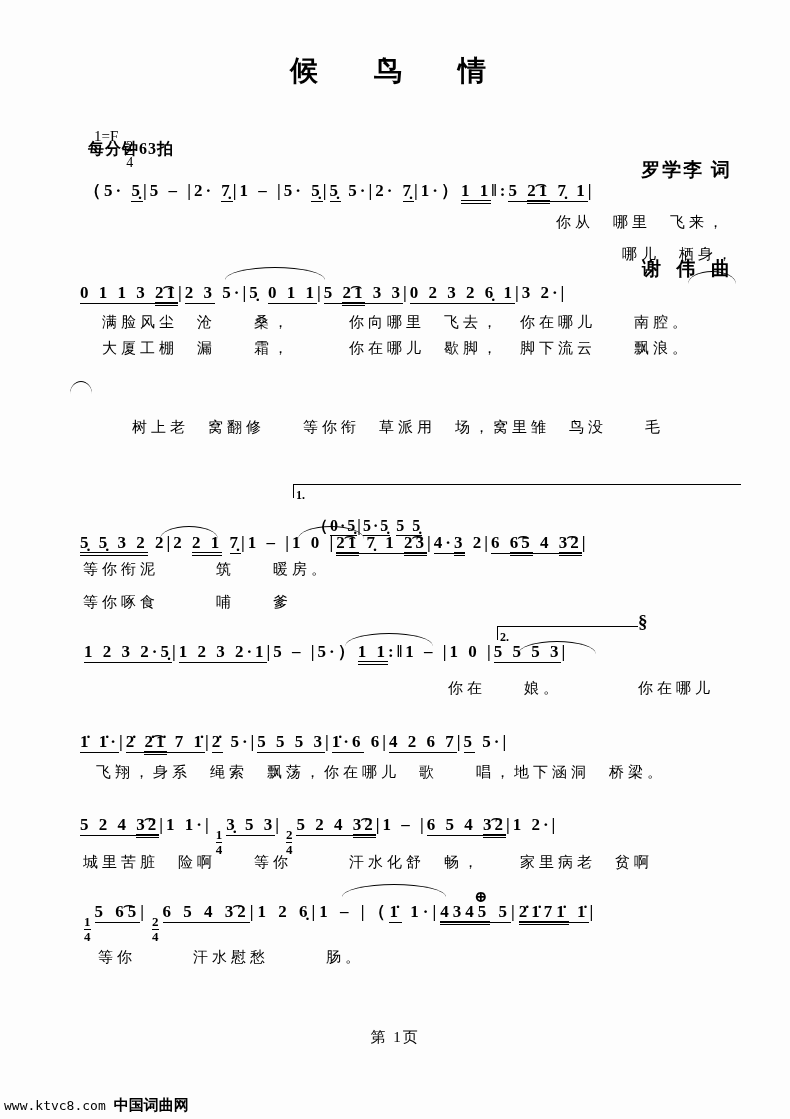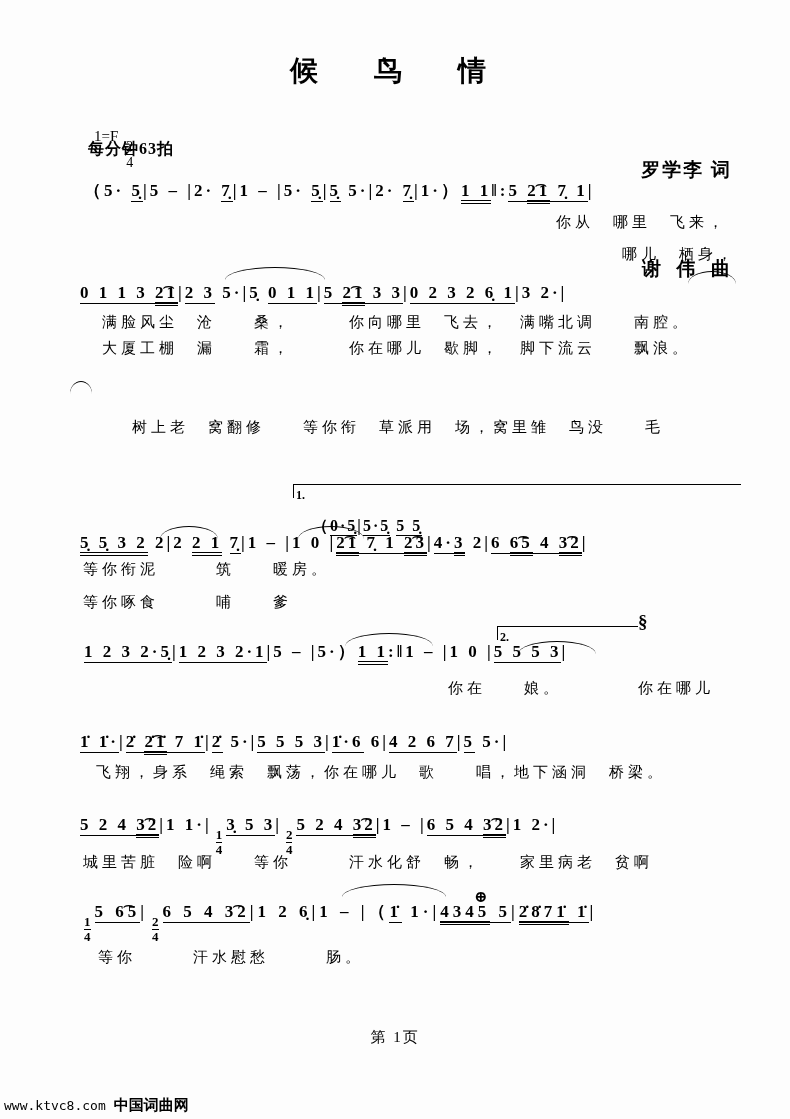--- a/index.html
+++ b/index.html
@@ -60,21 +60,21 @@
 
   <div class="abs keysig"><span>1=F</span><span class="meter"><span>2</span><span>4</span></span></div>
 
   <div class="abs tempo">每分钟63拍</div>
 
   <div class="abs notes" style="left:84px;top:180px;">（5· <span class="u1">5̣</span>|5 – |2· <span class="u1">7̣</span>|1 – |5· <span class="u1">5̣</span>|<span class="u1">5̣</span> 5·|2· <span class="u1">7̣</span>|1·）<span class="u2">1 1</span>‖:<span class="u1">5 <span class="u2">2͡1</span> 7̣ 1</span>|</div>
   <div class="abs lyr" style="left:556px;top:213px;">你从　哪里　飞来，</div>
   <div class="abs lyr" style="left:622px;top:245px;">哪儿　栖身，</div>
 
   <div class="abs notes" style="left:80px;top:282px;"><span class="u1">0 1 1 3 <span class="u2">2͡1</span></span>|<span class="u1">2 3</span> 5·|5̣ <span class="u1">0 1 1</span>|<span class="u1">5 <span class="u2">2͡1</span> 3 3</span>|<span class="u1">0 2 3 2 6̣ 1</span>|3 2·|</div>
-  <div class="abs lyr" style="left:102px;top:313px;">满脸风尘　沧　　桑，　　　你向哪里　飞去，　满嘴北调　　南腔。</div>
+  <div class="abs lyr" style="left:102px;top:313px;">满脸风尘　沧　　桑，　　　你向哪里　飞去，　你在哪儿　　南腔。</div>
   <div class="abs lyr" style="left:102px;top:339px;">大厦工棚　漏　　霜，　　　你在哪儿　歇脚，　脚下流云　　飘浪。</div>
 
   <div class="abs lyr" style="left:132px;top:418px;">树上老　窝翻修　　等你衔　草派用　场，窝里雏　鸟没　　毛</div>
 
   <div class="abs volta" style="left:293px;top:484px;width:447px;"><span class="vlabel">1.</span></div>
   <div class="abs pickup" style="left:312px;top:492px;margin-top:24px;">（<span class="u1">0·5̣</span>|<span class="u1">5·5̣</span> <span class="u1">5 5̣</span></div>
 
   <div class="abs notes" style="left:80px;top:532px;"><span class="u2">5̣ 5̣ 3 2</span> 2|2 <span class="u2">2 1</span> <span class="u1">7̣</span>|1 – |1 0 |<span class="u1"><span class="u2">2͡1</span> 7̣ 1 <span class="u2">2͡3</span></span>|<span class="u1">4·<span class="u2">3</span></span> 2|<span class="u1">6 <span class="u2">6͡5</span> 4 <span class="u2">3͡2</span></span>|</div>
   <div class="abs lyr" style="left:83px;top:560px;">等你衔泥　　　筑　　暖房。</div>
   <div class="abs lyr" style="left:83px;top:593px;">等你啄食　　　哺　　爹</div>
@@ -86,21 +86,21 @@
   <div class="abs lyr" style="left:448px;top:679px;">你在　　娘。　　　　你在哪儿</div>
 
   <div class="abs notes" style="left:80px;top:731px;"><span class="u1">1̇ 1̇·</span>|<span class="u1">2̇ <span class="u2">2̇͡1̇</span> 7 1̇</span>|<span class="u1">2̇</span> 5·|<span class="u1">5 5 5 3</span>|<span class="u1">1̇·6</span> 6|<span class="u1">4 2 6 7</span>|<span class="u1">5</span> 5·|</div>
   <div class="abs lyr" style="left:96px;top:763px;">飞翔，身系　绳索　飘荡，你在哪儿　歌　　唱，地下涵洞　桥梁。</div>
 
   <div class="abs notes" style="left:80px;top:814px;"><span class="u1">5 2 4 <span class="u2">3͡2</span></span>|1 1·|<span class="tsig"><span>1</span><span>4</span></span><span class="u1">3̣ 5 3</span>|<span class="tsig"><span>2</span><span>4</span></span><span class="u1">5 2 4 <span class="u2">3͡2</span></span>|1 – |<span class="u1">6 5 4 <span class="u2">3͡2</span></span>|1 2·|</div>
   <div class="abs lyr" style="left:83px;top:853px;">城里苦脏　险啊　　等你　　　汗水化舒　畅，　　家里病老　贫啊</div>
 
   <span class="abs sym" style="left:474px;top:889px;font-size:16px;">⊕</span>
 
-  <div class="abs notes wide" style="left:80px;top:901px;"><span class="tsig"><span>1</span><span>4</span></span><span class="u1">5 6͡5</span>|<span class="tsig"><span>2</span><span>4</span></span><span class="u1">6 5 4 3͡2</span>|1 2 6̣|1 – |（<span class="u1">1̇</span> 1·|<span class="u1"><span class="u2">4345</span> 5</span>|<span class="u1"><span class="u2">2̇8̇71̇</span> 1̇</span>|</div>
+  <div class="abs notes wide" style="left:80px;top:901px;"><span class="tsig"><span>1</span><span>4</span></span><span class="u1">5 6͡5</span>|<span class="tsig"><span>2</span><span>4</span></span><span class="u1">6 5 4 3͡2</span>|1 2 6̣|1 – |（<span class="u1">1̇</span> 1·|<span class="u1"><span class="u2">4345</span> 5</span>|<span class="u1"><span class="u2">2̇1̇71̇</span> 1̇</span>|</div>
   <div class="abs lyr" style="left:98px;top:948px;">等你　　　汗水慰愁　　　肠。</div>
 
   <div class="abs arc" style="left:225px;top:267px;width:100px;"></div>
   <div class="abs arc" style="left:688px;top:271px;width:48px;"></div>
   <div class="abs arc" style="left:70px;top:381px;width:22px;"></div>
   <div class="abs arc" style="left:160px;top:526px;width:58px;"></div>
   <div class="abs arc" style="left:298px;top:526px;width:66px;"></div>
   <div class="abs arc" style="left:345px;top:633px;width:88px;"></div>
   <div class="abs arc" style="left:518px;top:641px;width:78px;"></div>
   <div class="abs arc" style="left:342px;top:884px;width:104px;"></div>

